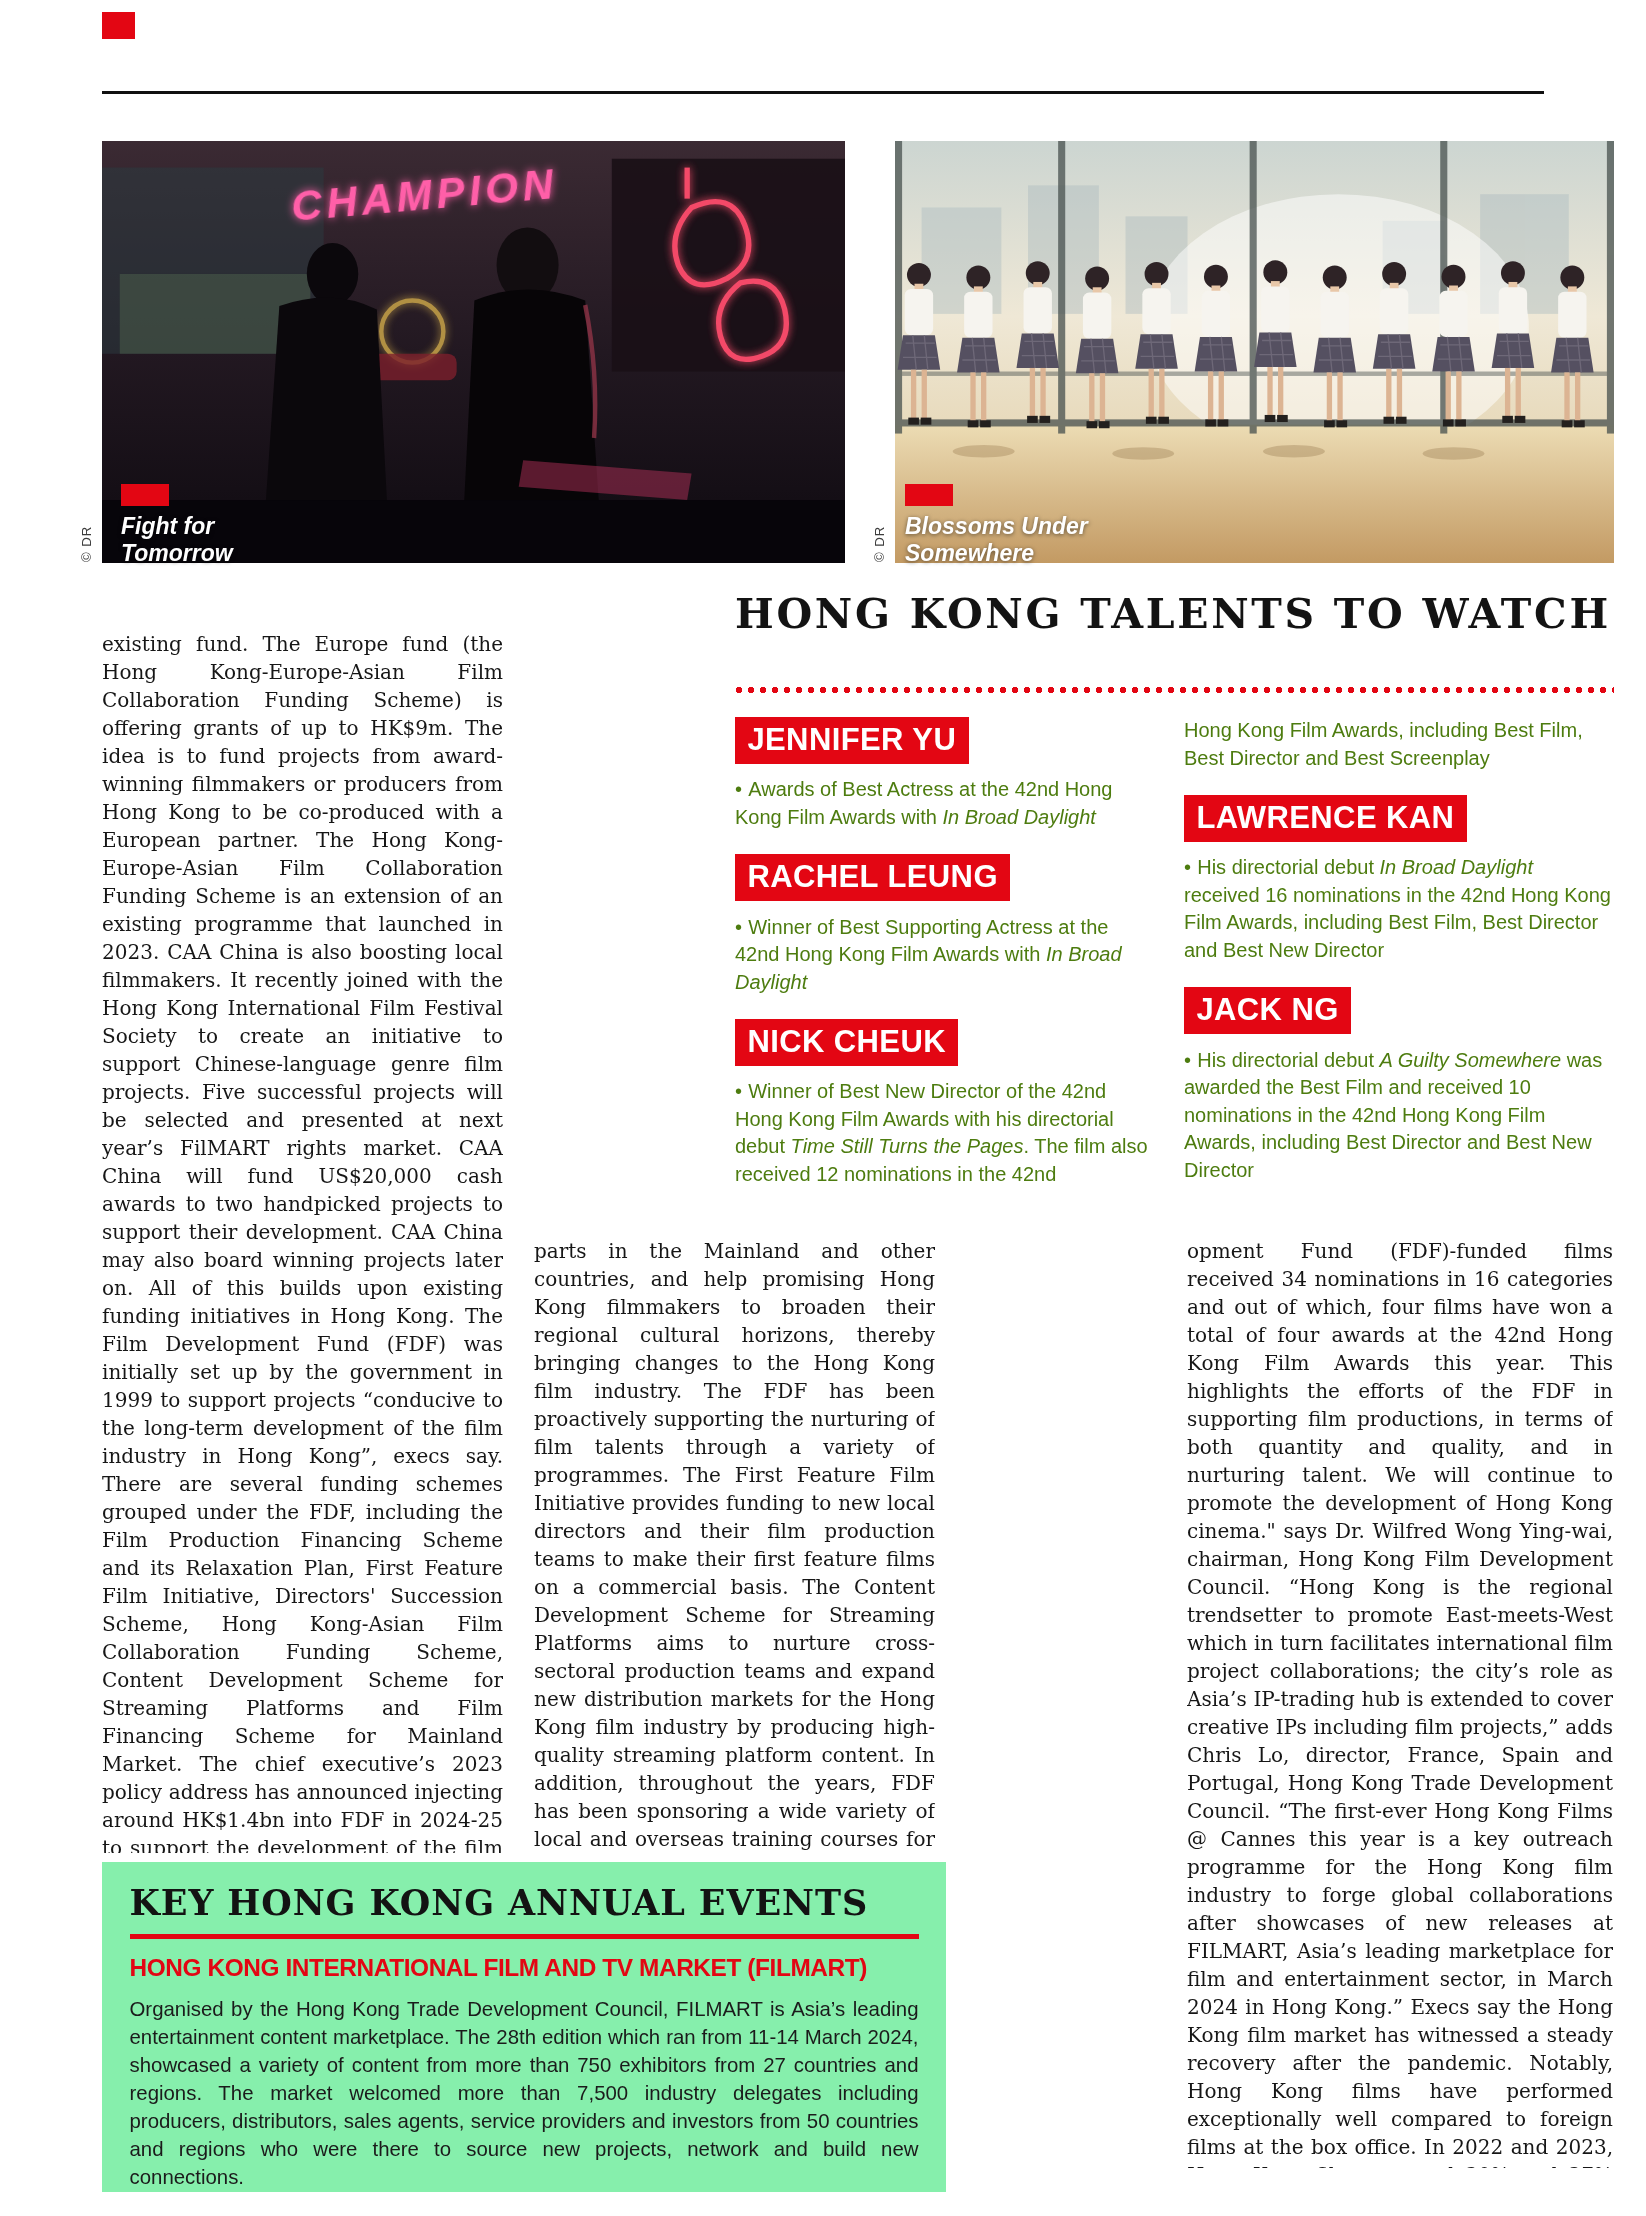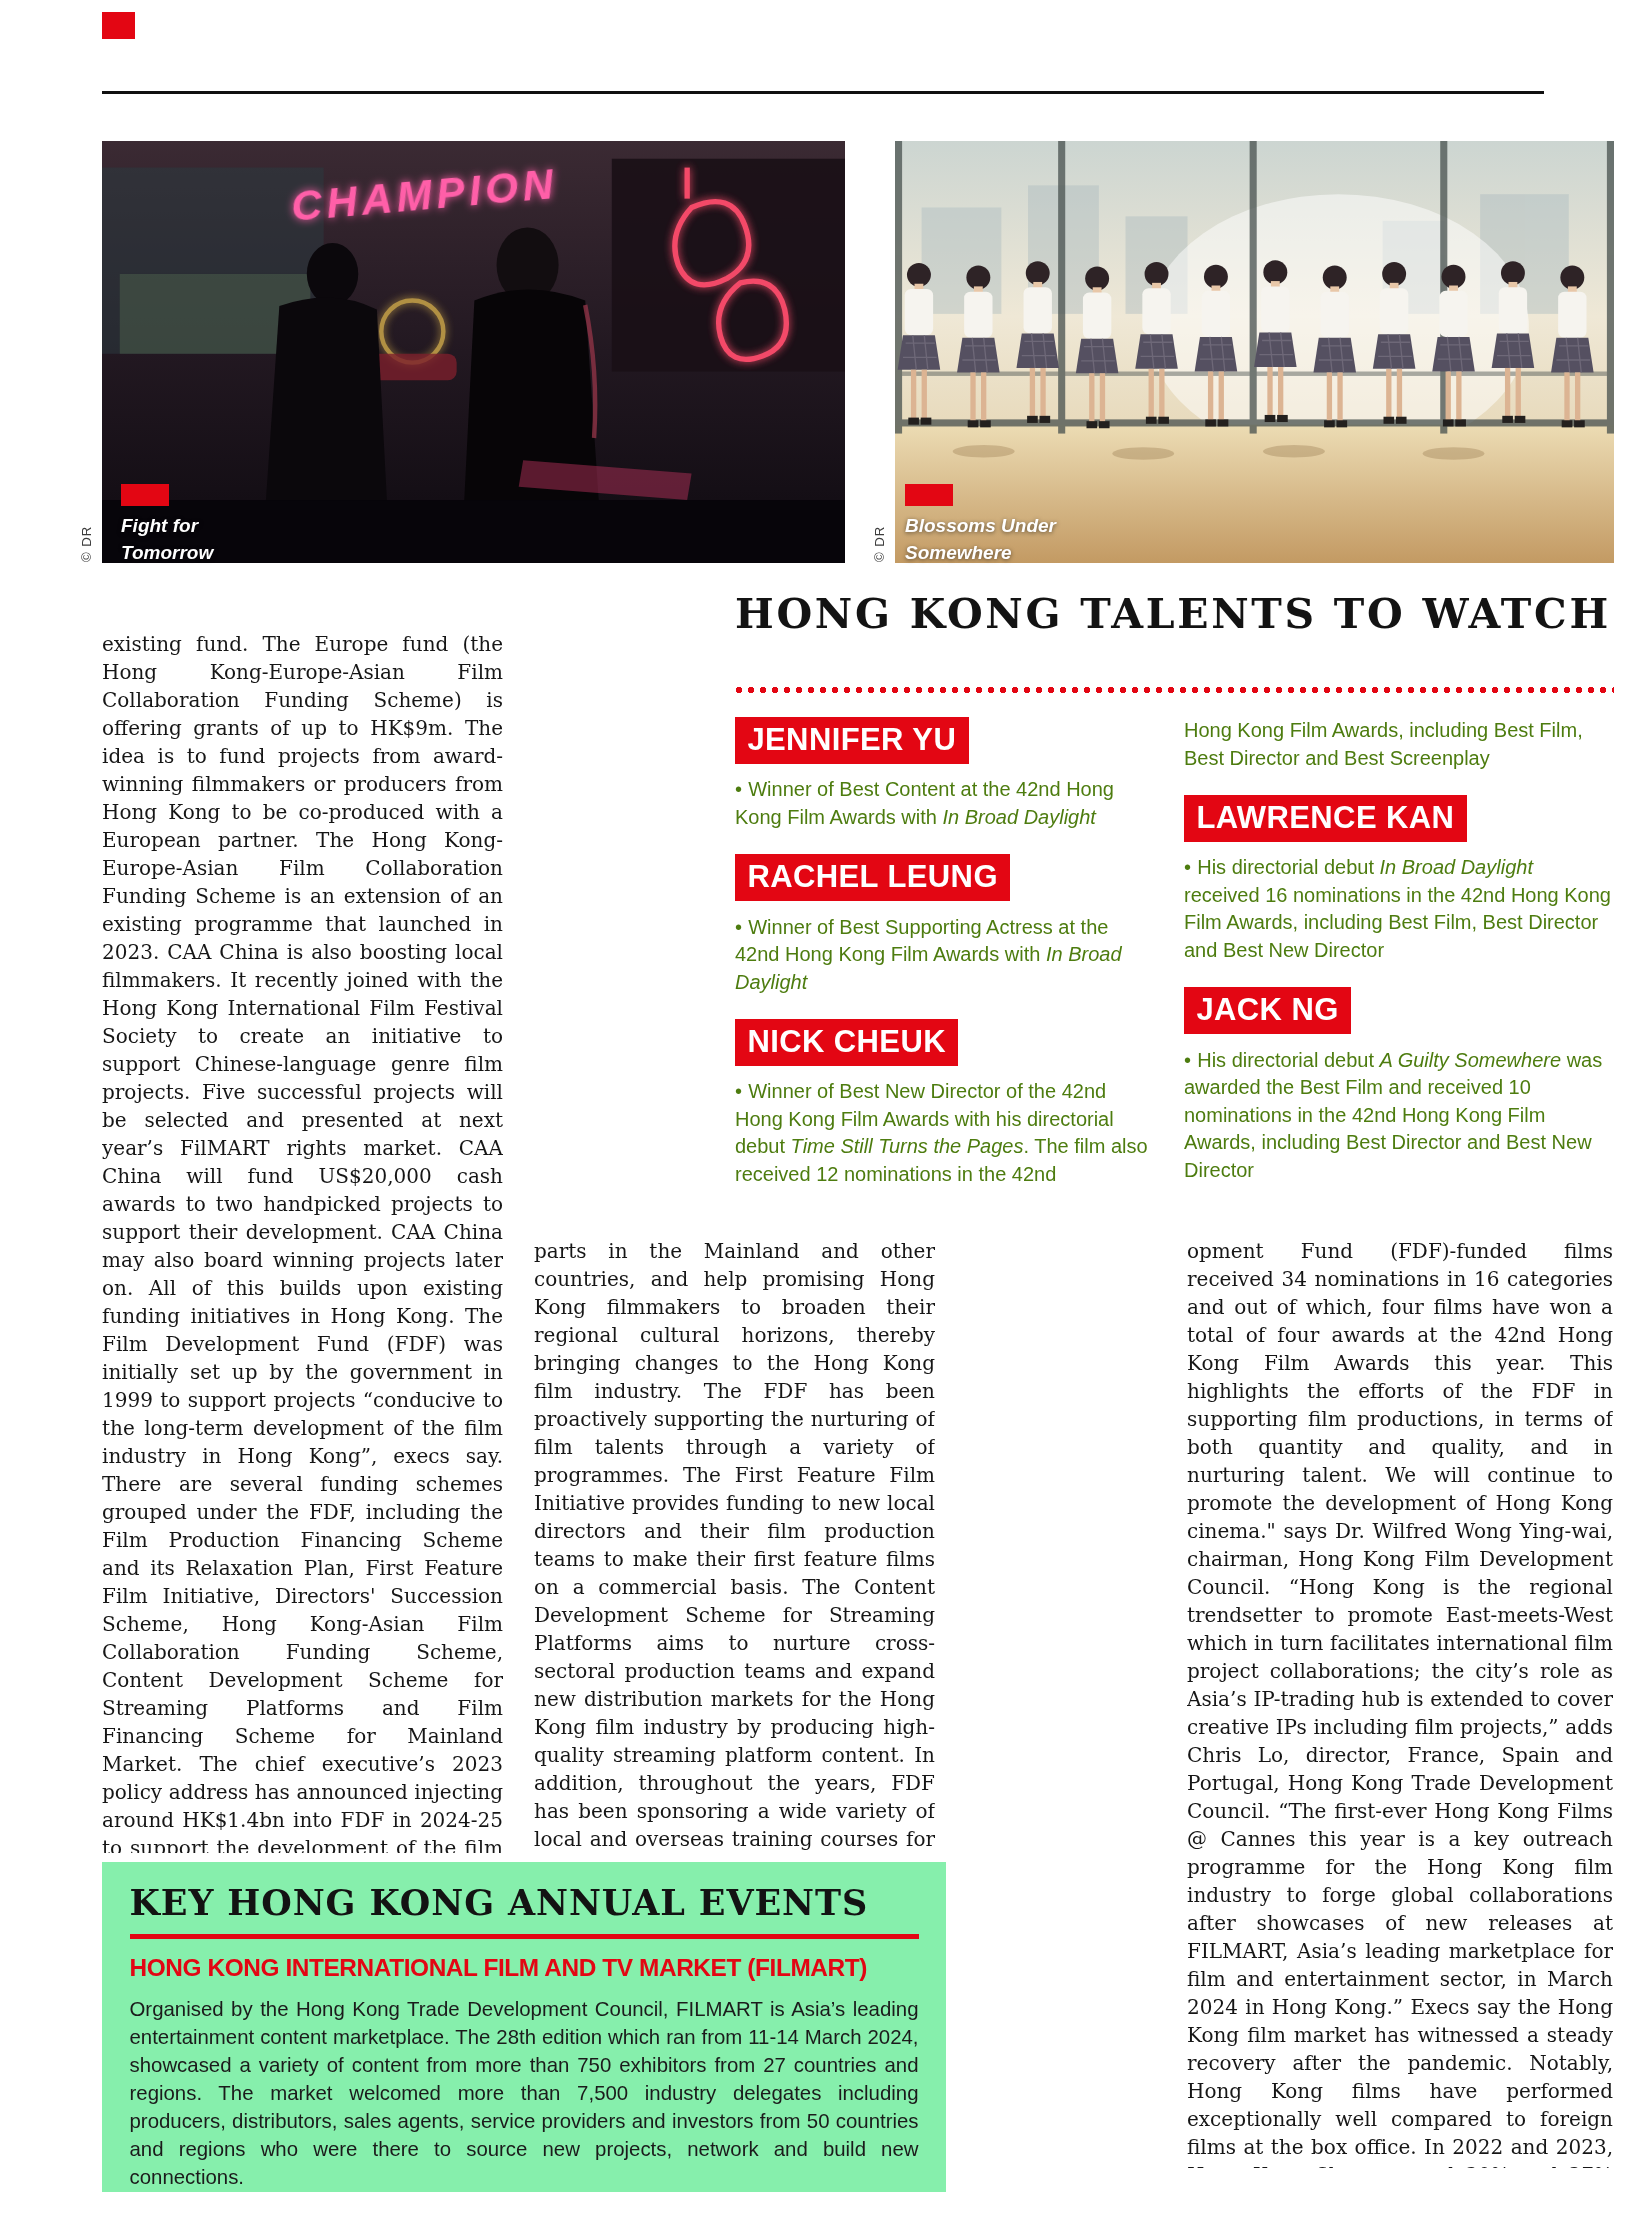--- a/index.html
+++ b/index.html
@@ -8,21 +8,21 @@
         font-family:"Liberation Sans",sans-serif;color:var(--ink);}
   .abs{position:absolute;}
 
   .corner-mark{left:102px;top:11.5px;width:33px;height:27.5px;background:var(--accent);}
   .top-rule{left:102px;top:91px;width:1442px;height:2.7px;background:#101010;}
 
   .photo{overflow:hidden;background:#111;}
   .credit{font-size:13.3px;color:#3d3d3d;letter-spacing:0.9px;transform:rotate(-90deg);
           transform-origin:left top;white-space:nowrap;}
   .cap-bar{width:48px;height:22px;background:var(--accent);}
-  .caption{color:#fff;font-style:italic;font-weight:700;font-size:19px;line-height:26.6px;
+  .caption{color:#fff;font-style:italic;font-weight:700;font-size:23px;line-height:26.6px;
            text-shadow:0 1.3px 4.4px rgba(0,0,0,.55);}
 
   .headline{font-family:"DejaVu Serif",serif;font-weight:700;font-size:41px;line-height:44px;
             letter-spacing:2.7px;color:#131313;white-space:nowrap;}
   .dotted-rule{height:8px;background-image:radial-gradient(circle at 4px 4px,var(--accent) 3.1px,rgba(255,255,255,0) 3.5px);
                background-size:12px 8px;background-repeat:repeat-x;}
 
   .talent-col{width:421px;}
   .tag{display:inline-block;background:var(--accent);color:#fff;font-weight:700;
        font-size:31px;line-height:1;padding:7px 12.4px 8.9px;letter-spacing:0.4px;text-align:right;}
@@ -168,21 +168,21 @@
   <div class="abs caption" style="left:905px;top:513px">
     <div>Blossoms Under</div>
     <div>Somewhere</div>
   </div>
 
   <div class="abs headline" style="left:735px;top:592px">HONG KONG TALENTS TO WATCH</div>
   <div class="abs dotted-rule" style="left:735px;top:686px;width:879px"></div>
 
   <div class="abs talent-col" style="left:735px;top:717px">
     <div class="tag">JENNIFER YU</div>
-    <p><span class="bullet">•</span><span>Winner of Best Content at the 42nd Hong Kong Film Awards with </span><em>In Broad Daylight</em><span></span></p>
+    <p><span class="bullet">•</span><span>Awards of Best Actress at the 42nd Hong Kong Film Awards with </span><em>In Broad Daylight</em><span></span></p>
     <div class="tag">RACHEL LEUNG</div>
     <p><span class="bullet">•</span><span>Winner of Best Supporting Actress at the 42nd Hong Kong Film Awards with </span><em>In Broad Daylight</em><span></span></p>
     <div class="tag">NICK CHEUK</div>
     <p><span class="bullet">•</span><span>Winner of Best New Director of the 42nd Hong Kong Film Awards with his directorial debut </span><em>Time Still Turns the Pages</em><span>. The film also received 12 nominations in the 42nd</span></p>
   </div>
 
   <div class="abs talent-col" style="left:1184px;top:717px;width:428px">
     <p class="tcont" style="margin-top:0">Hong Kong Film Awards, including Best Film, Best Director and Best Screenplay</p>
     <div class="tag">LAWRENCE KAN</div>
     <p><span class="bullet">•</span><span>His directorial debut </span><em>In Broad Daylight</em><span> received 16 nominations in the 42nd Hong Kong Film Awards, including Best Film, Best Director and Best New Director</span></p>

